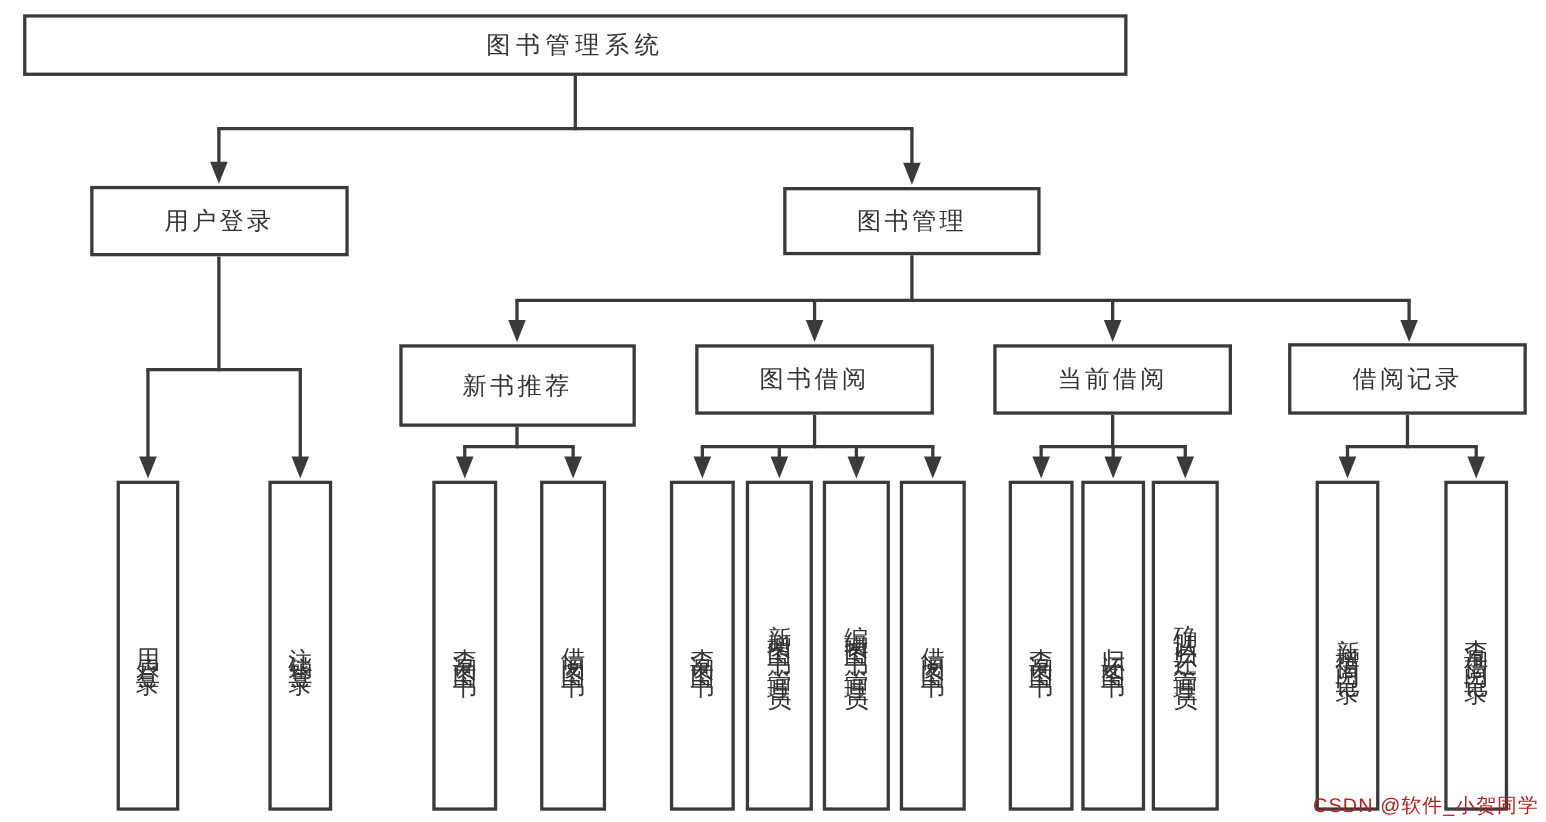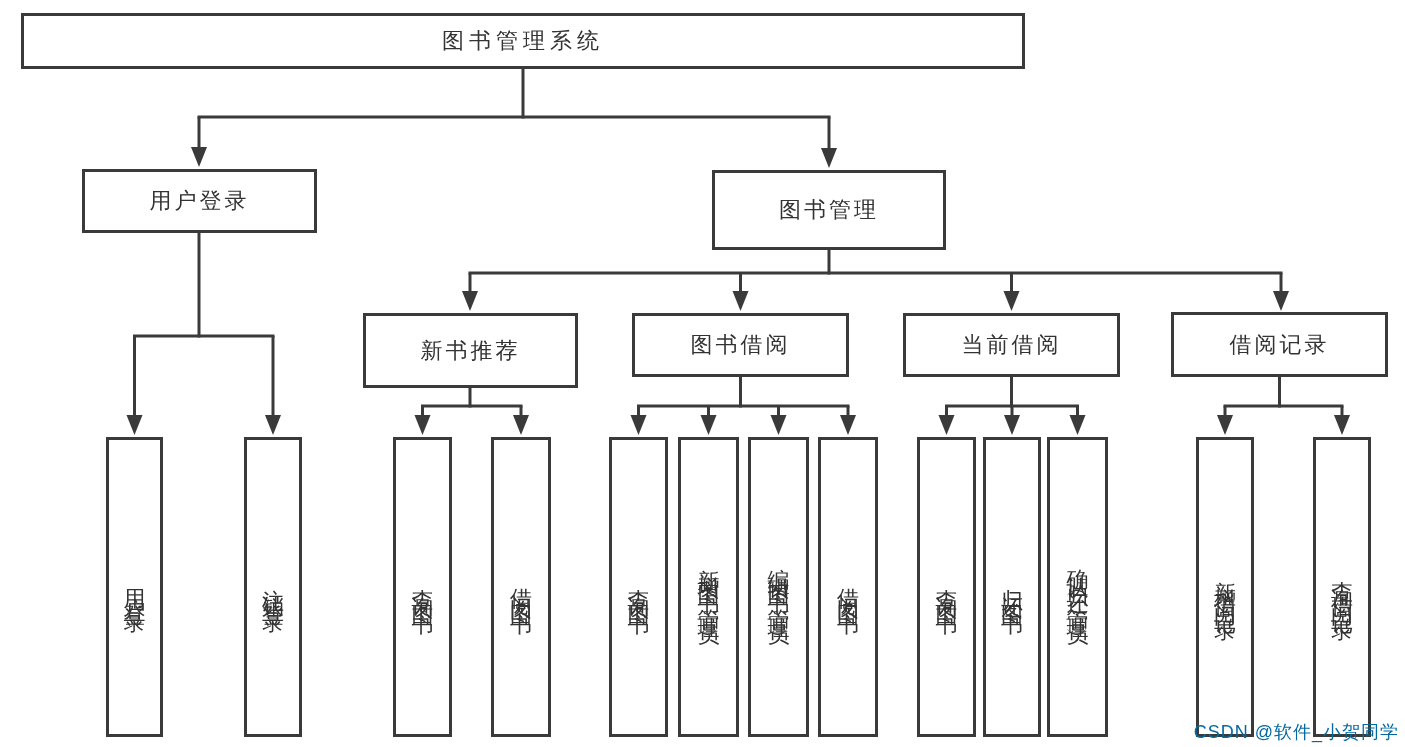--- a/index.html
+++ b/index.html
@@ -14,21 +14,21 @@
     font-size:22px;letter-spacing:3px;white-space:nowrap;
   }
   .hbox.root{letter-spacing:5px;}
   .vbox{
     position:absolute;box-sizing:border-box;background:#ffffff;
     border:3px solid #3a3a3a;display:flex;align-items:center;justify-content:center;
     font-size:22px;line-height:1;letter-spacing:8px;
     writing-mode:vertical-rl;text-orientation:mixed;white-space:nowrap;
   }
   .watermark{
-    position:absolute;right:6px;bottom:3px;font-size:18px;color:#0369a1;
+    position:absolute;right:6px;bottom:3px;font-size:18px;color:#b91c1c;
     letter-spacing:1px;white-space:nowrap;
   }
 </style>
 </head>
 <body>
 
 <div class="stage">
 
   <svg class="connectors" width="1405" height="747" viewBox="0 0 1405 747" xmlns="http://www.w3.org/2000/svg">
     <g stroke="#3a3a3a" stroke-width="3" fill="none">
@@ -92,21 +92,21 @@
       <polygon points="1004,415 1020,415 1012,435"></polygon>
       <polygon points="1069.5,415 1085.5,415 1077.5,435"></polygon>
       <polygon points="1217,415 1233,415 1225,435"></polygon>
       <polygon points="1334,415 1350,415 1342,435"></polygon>
     </g>
   </svg>
 
   <div class="hbox root" style="left:21px;top:13px;width:1004px;height:56px">图书管理系统</div>
 
   <div class="hbox" style="left:82px;top:169px;width:235px;height:64px">用户登录</div>
-  <div class="hbox" style="left:712px;top:170px;width:234px;height:80px">图书管理</div>
+  <div class="hbox" style="left:712px;top:170px;width:234px;height:62px">图书管理</div>
 
   <div class="hbox" style="left:363px;top:313px;width:215px;height:75px">新书推荐</div>
   <div class="hbox" style="left:632px;top:313px;width:217px;height:64px">图书借阅</div>
   <div class="hbox" style="left:903px;top:313px;width:217px;height:64px">当前借阅</div>
   <div class="hbox" style="left:1171px;top:312px;width:217px;height:65px">借阅记录</div>
 
   <div class="vbox" style="left:106px;top:437px;width:57px;height:300px">用户登录</div>
   <div class="vbox" style="left:244px;top:437px;width:58px;height:300px">注销登录</div>
 
   <div class="vbox" style="left:393px;top:437px;width:59px;height:300px">查询图书</div>

